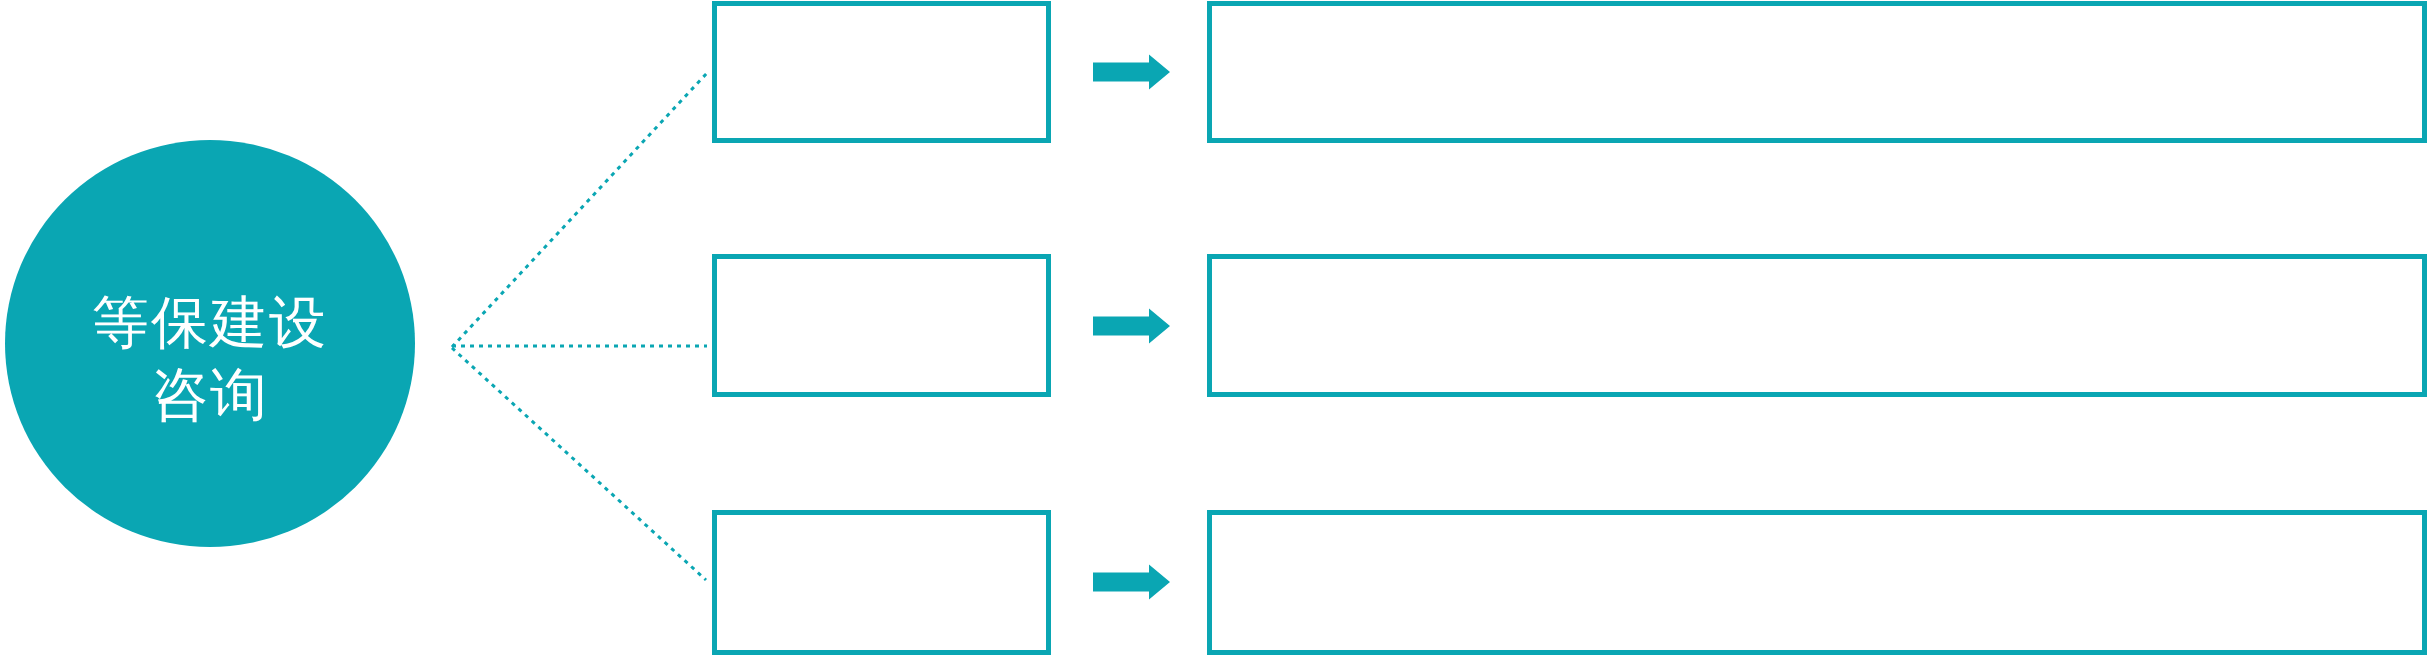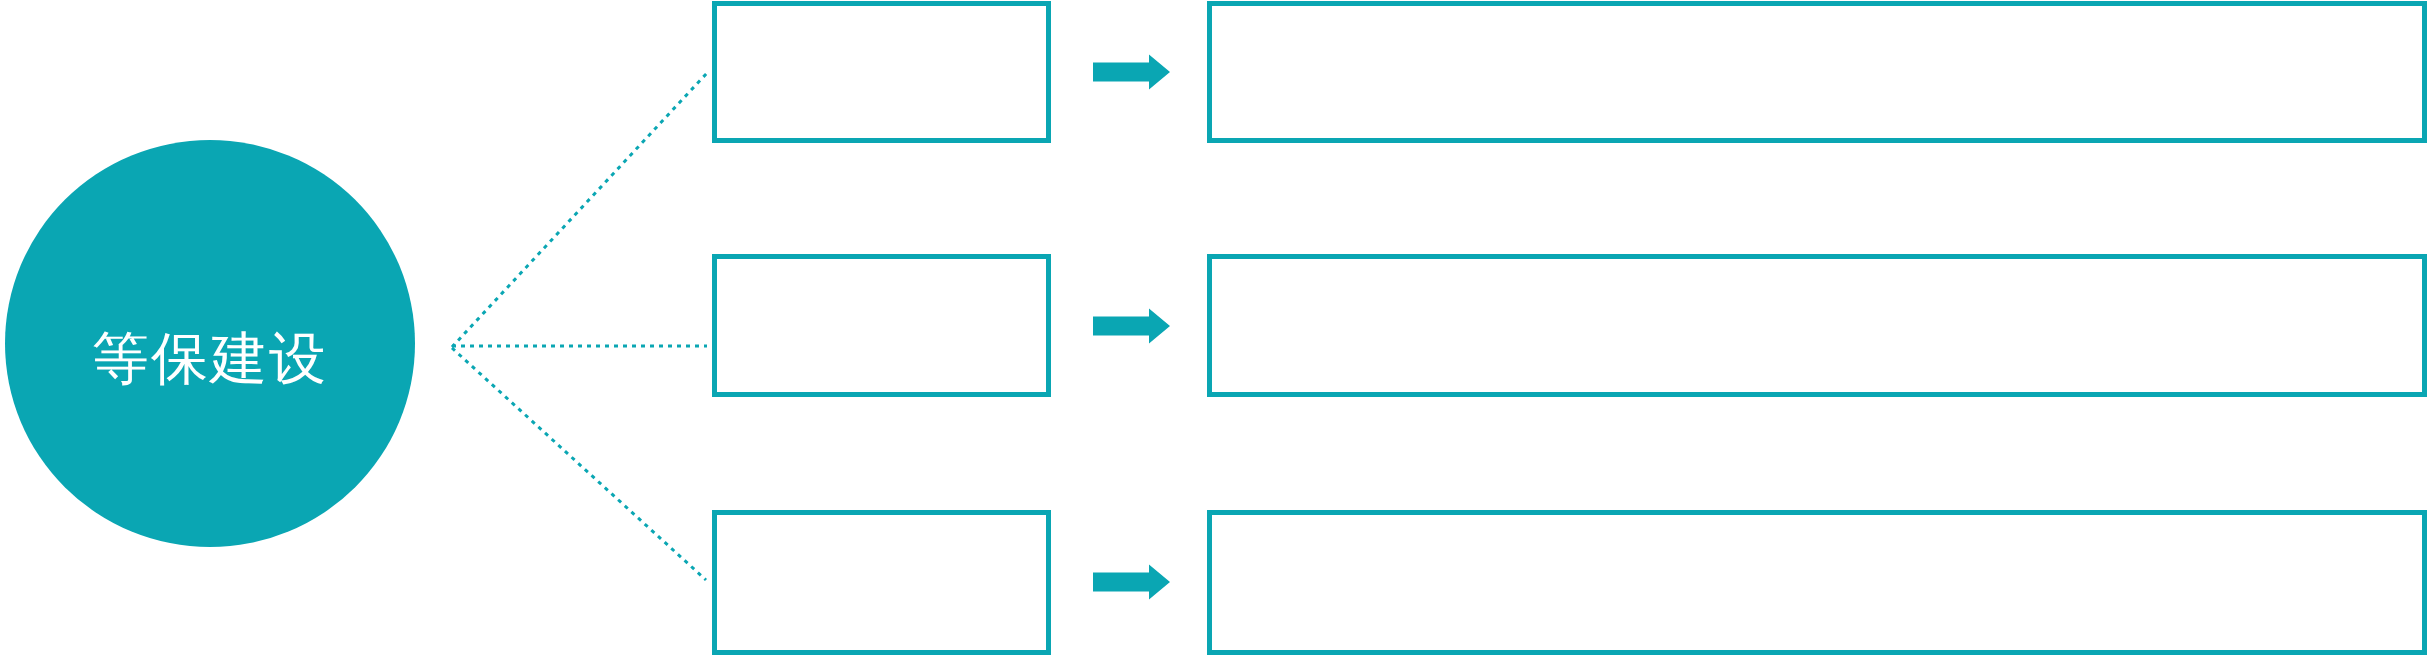--- a/index.html
+++ b/index.html
@@ -83,20 +83,21 @@
 <div class="stage">
 
   <svg class="connectors" viewBox="0 0 2434 655" xmlns="http://www.w3.org/2000/svg">
     <path d="M452 347 L707 73"></path>
     <path d="M452 346 L707 346"></path>
     <path d="M452 348 L706 580"></path>
   </svg>
 
   <div class="root-circle">
     <div>等保建设</div>
+    <div>咨询</div>
   </div>
 
   <div class="box small-box row1">
     <span></span>
   </div>
   <svg class="arrow a1" viewBox="0 0 78 36" xmlns="http://www.w3.org/2000/svg">
     <polygon points="0,8.5 56,8.5 56,0.5 77,18 56,35.5 56,27.5 0,27.5"></polygon>
   </svg>
   <div class="box large-box row1">
     <span></span>

